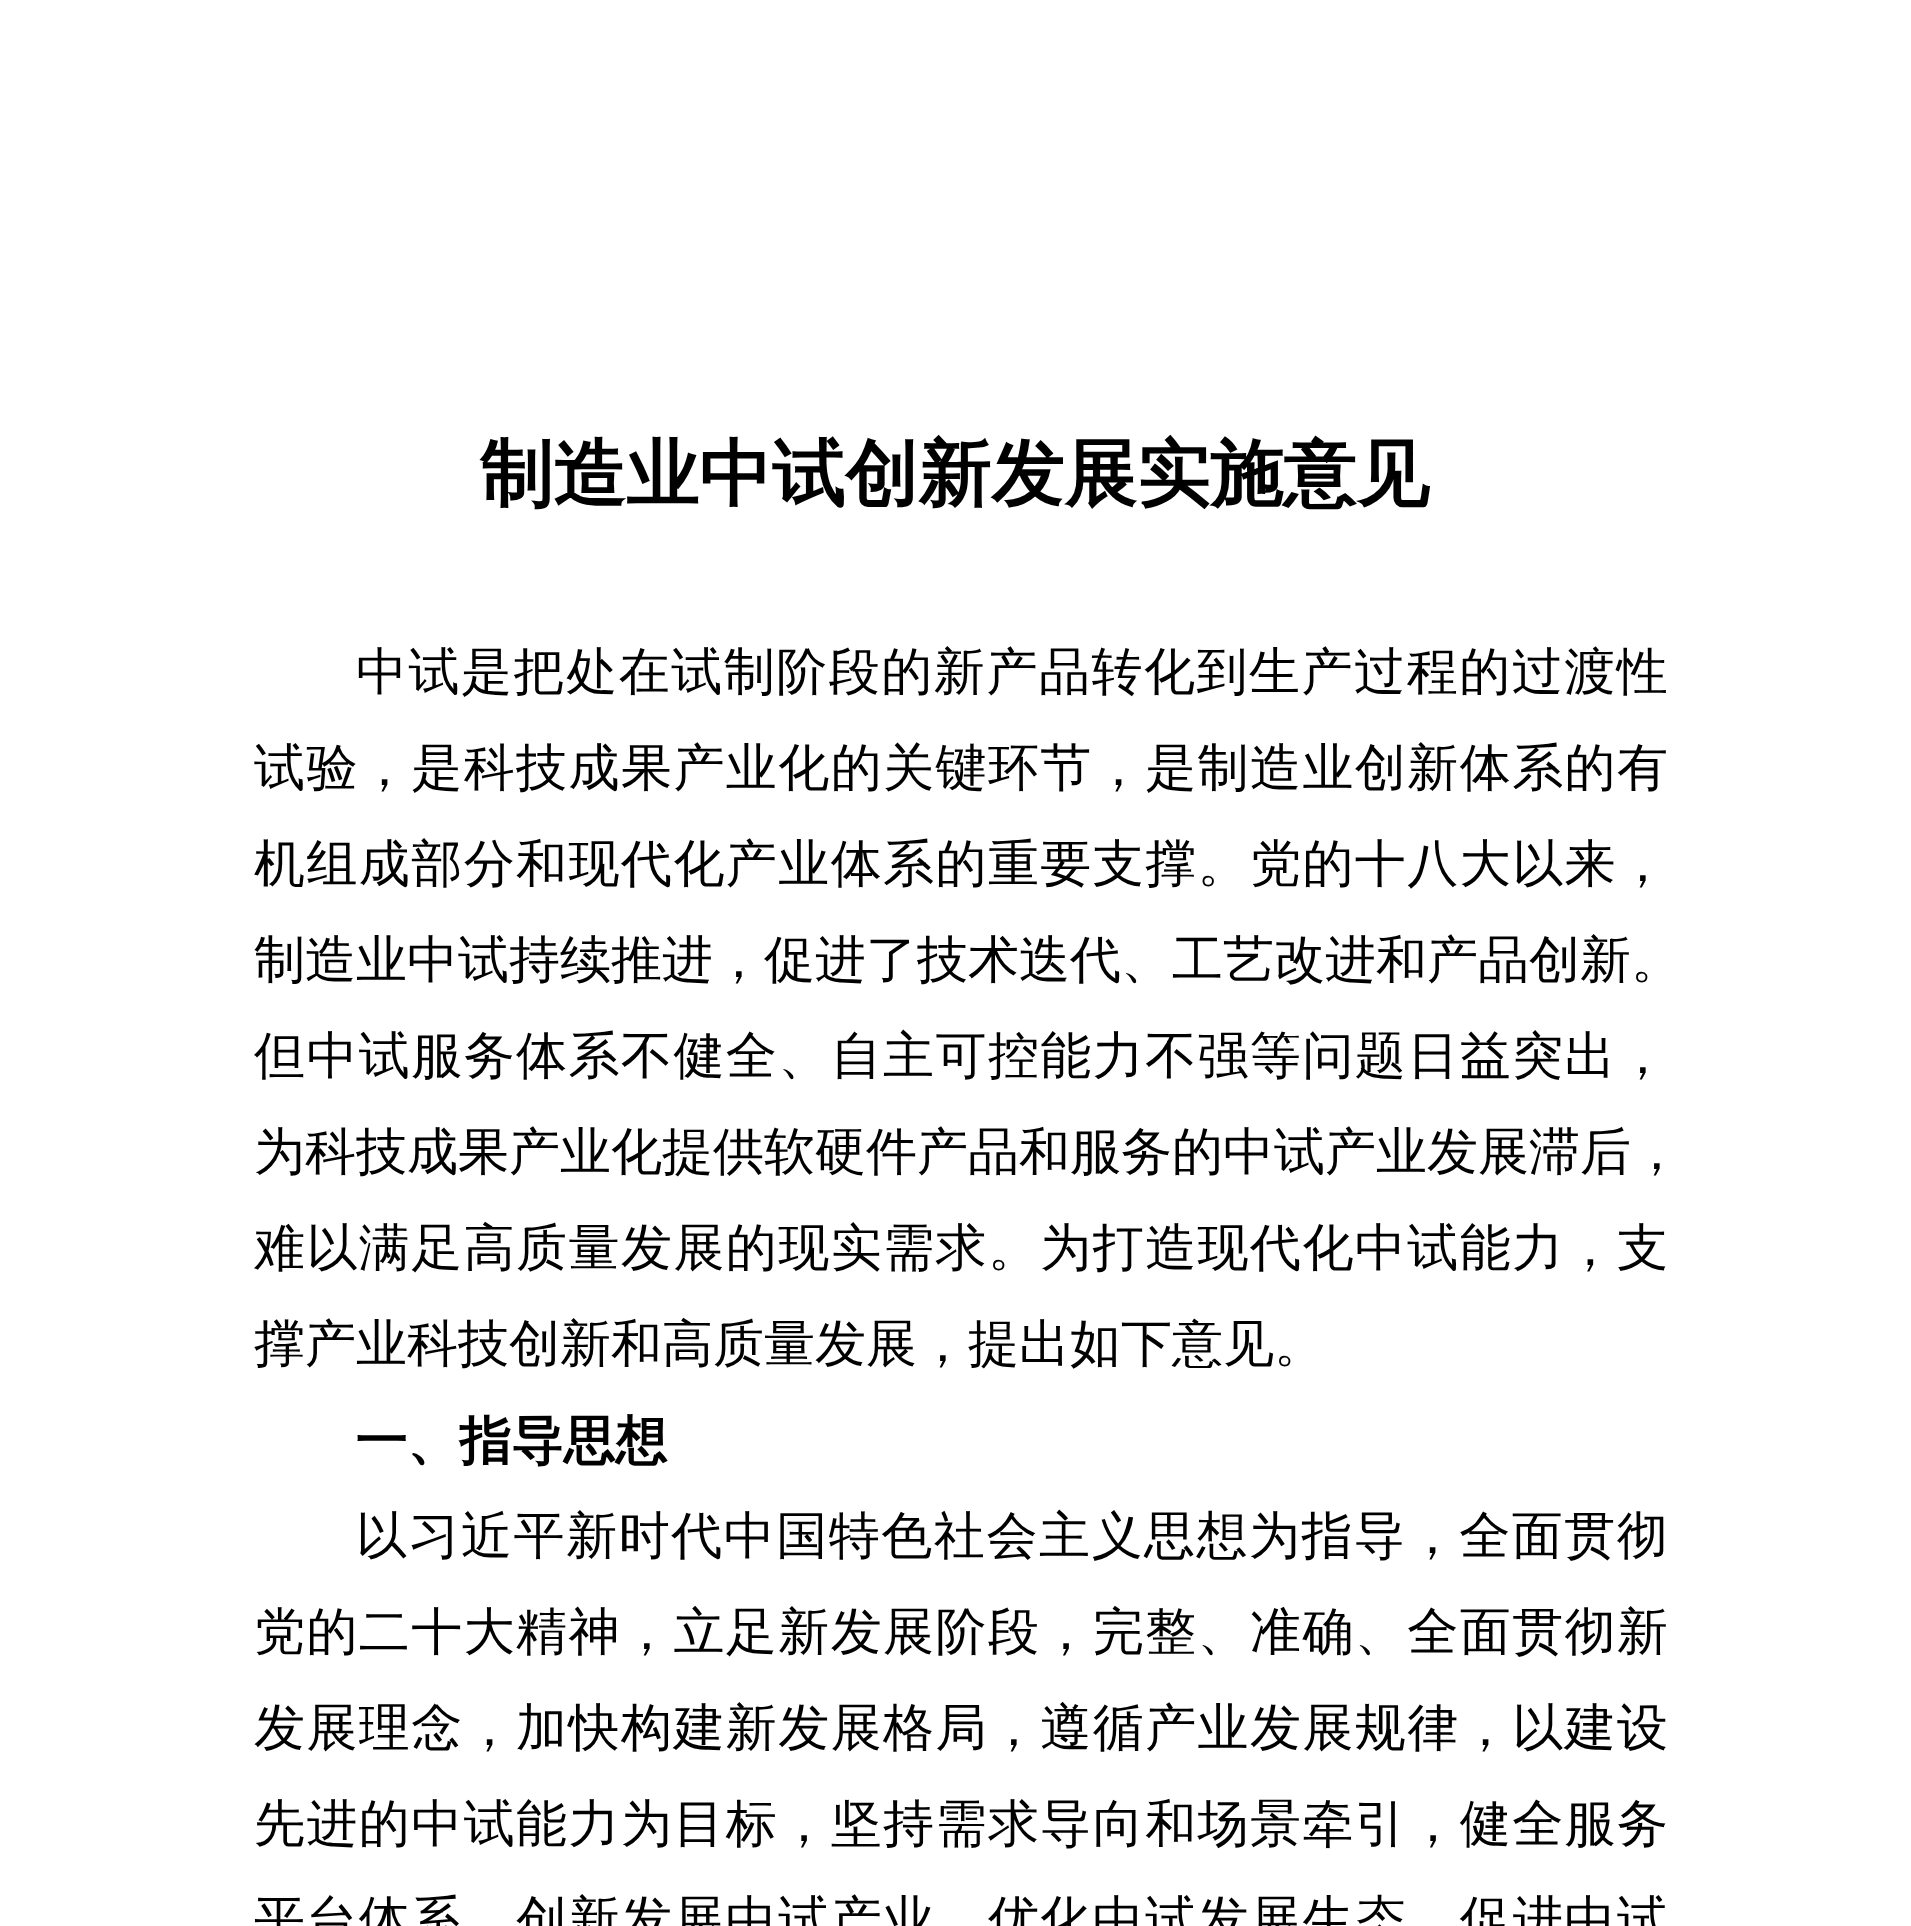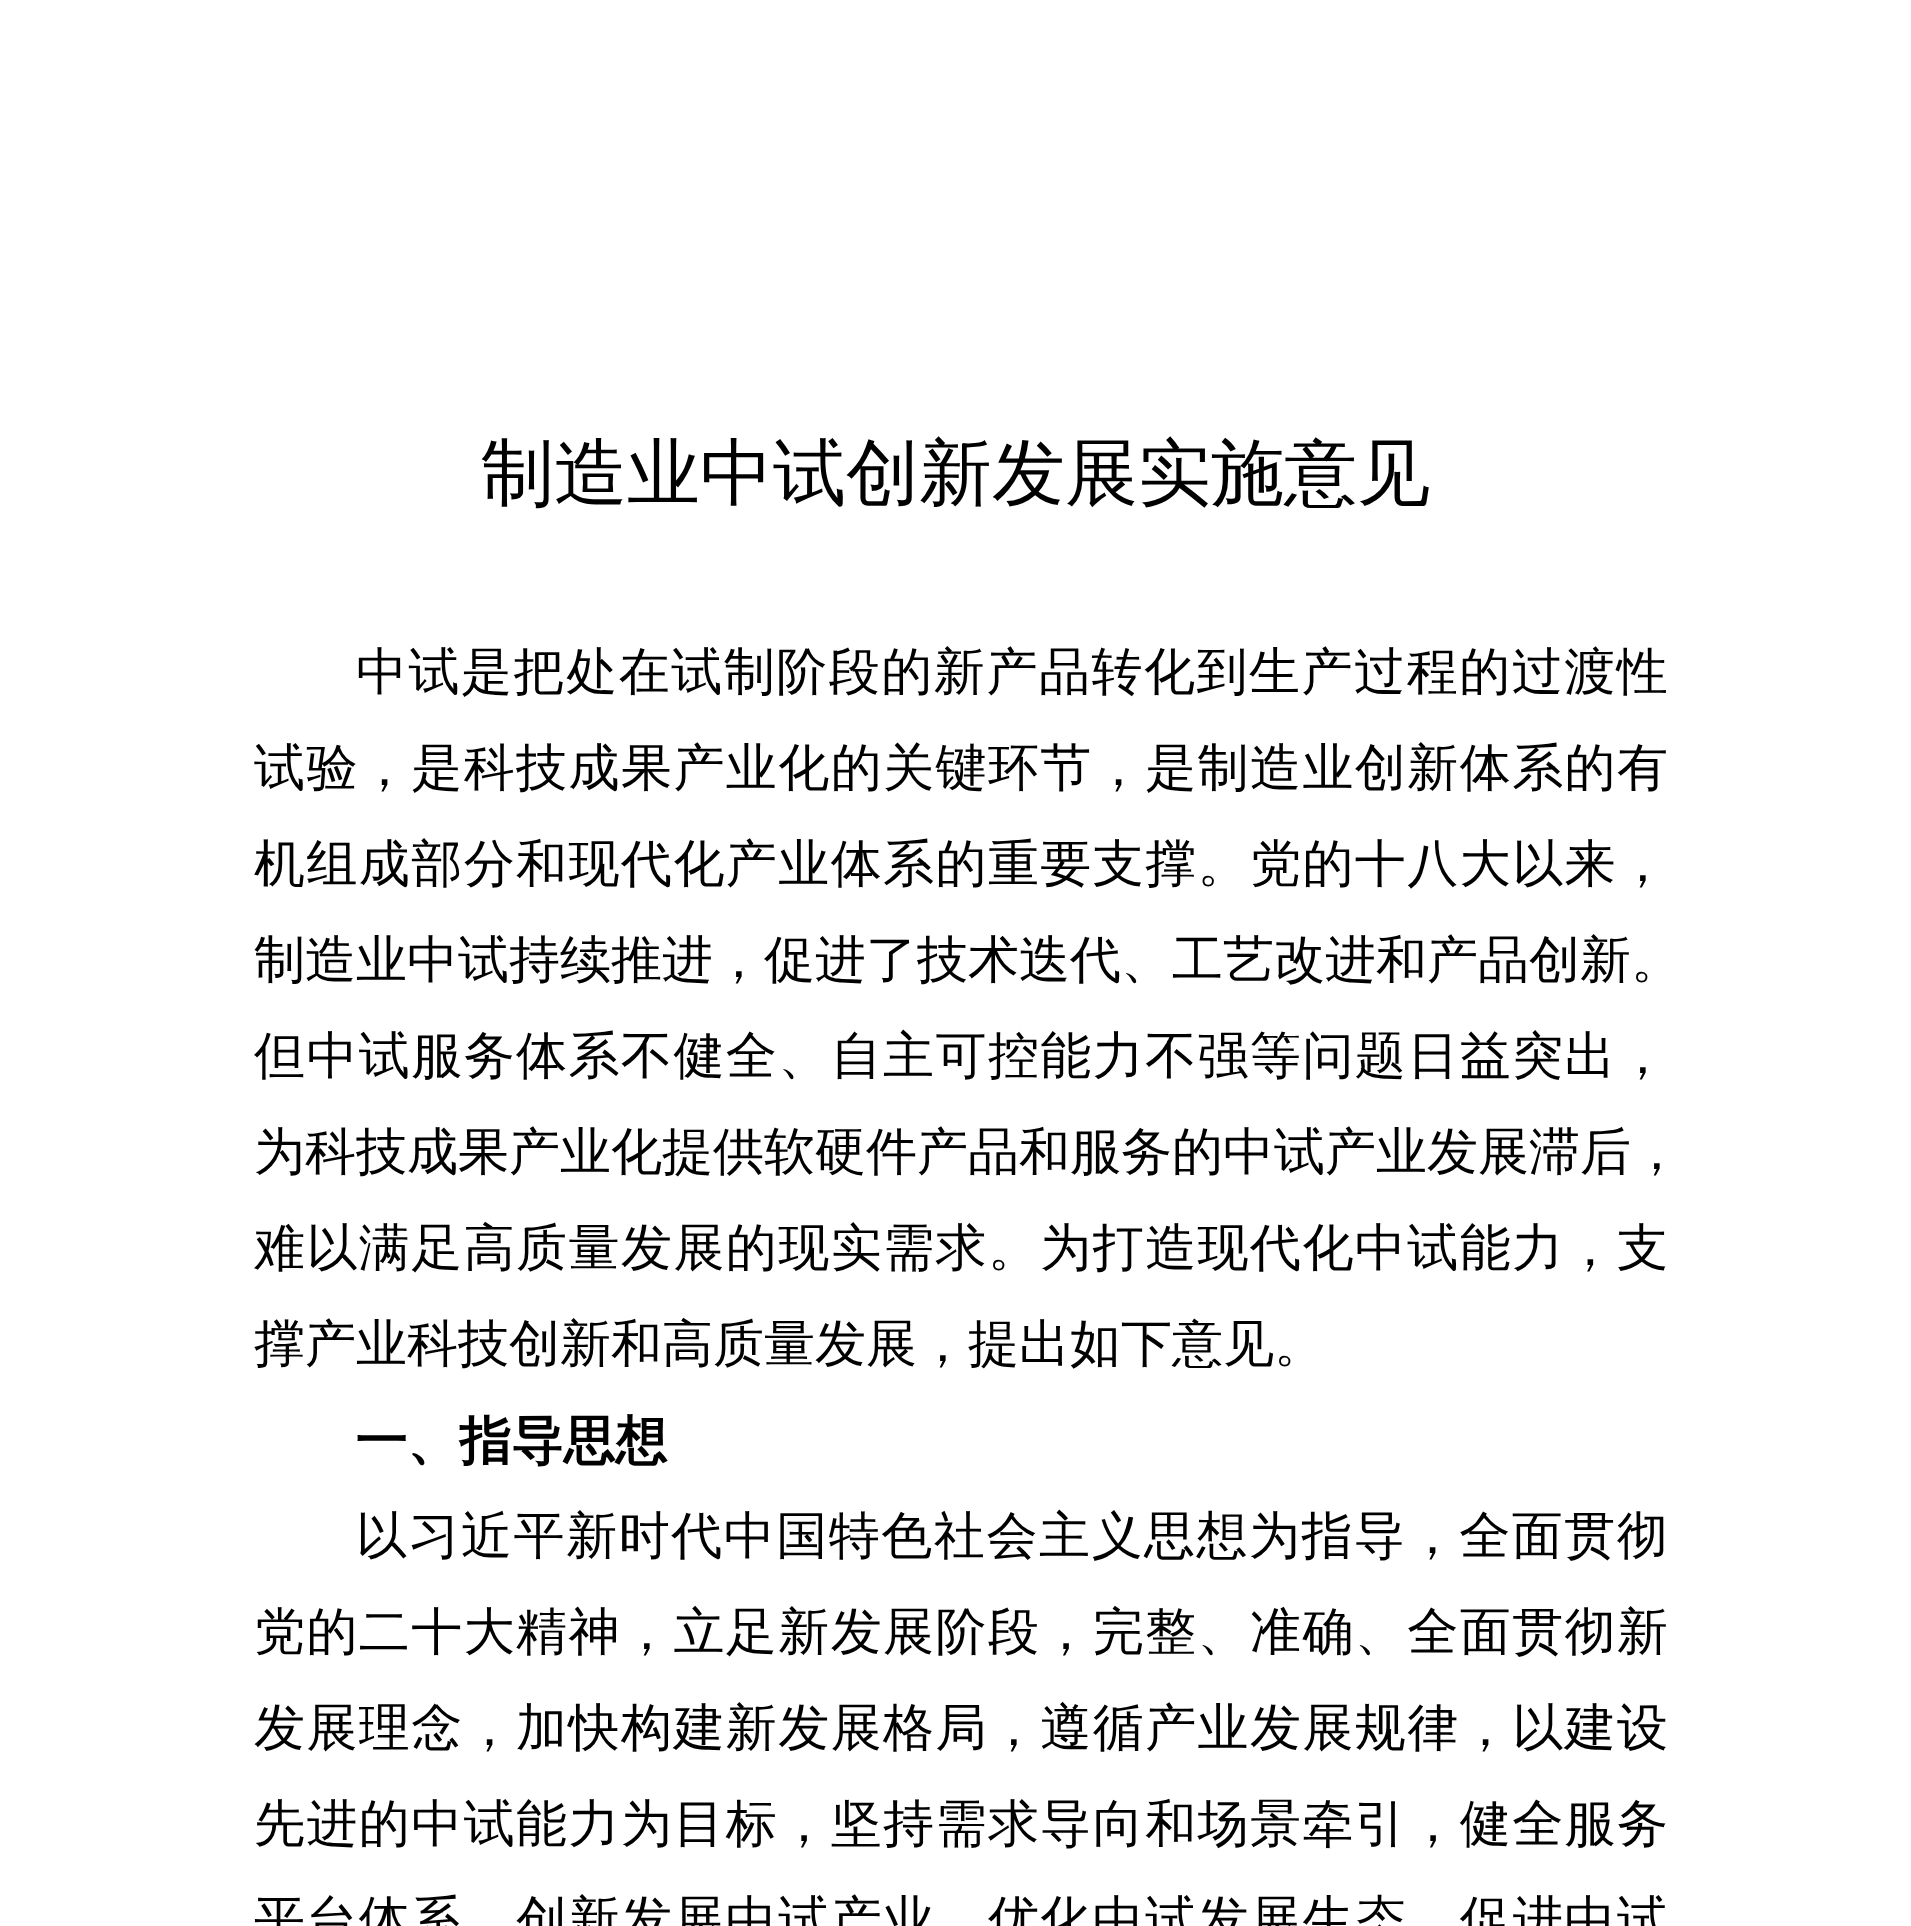--- a/index.html
+++ b/index.html
@@ -16,21 +16,21 @@
     color: #000000;
   }
   .doc-title {
     position: absolute;
     top: 435px;
     left: 0;
     width: 100%;
     margin: 0;
     text-align: center;
     font-family: "Liberation Serif", "DejaVu Serif", serif;
-    font-weight: normal;
+    font-weight: bold;
     font-size: 73px;
     line-height: 77px;
     letter-spacing: 0;
     color: #000000;
   }
   .content {
     position: absolute;
     left: 254px;
     top: 624px;
     width: 1414px;

